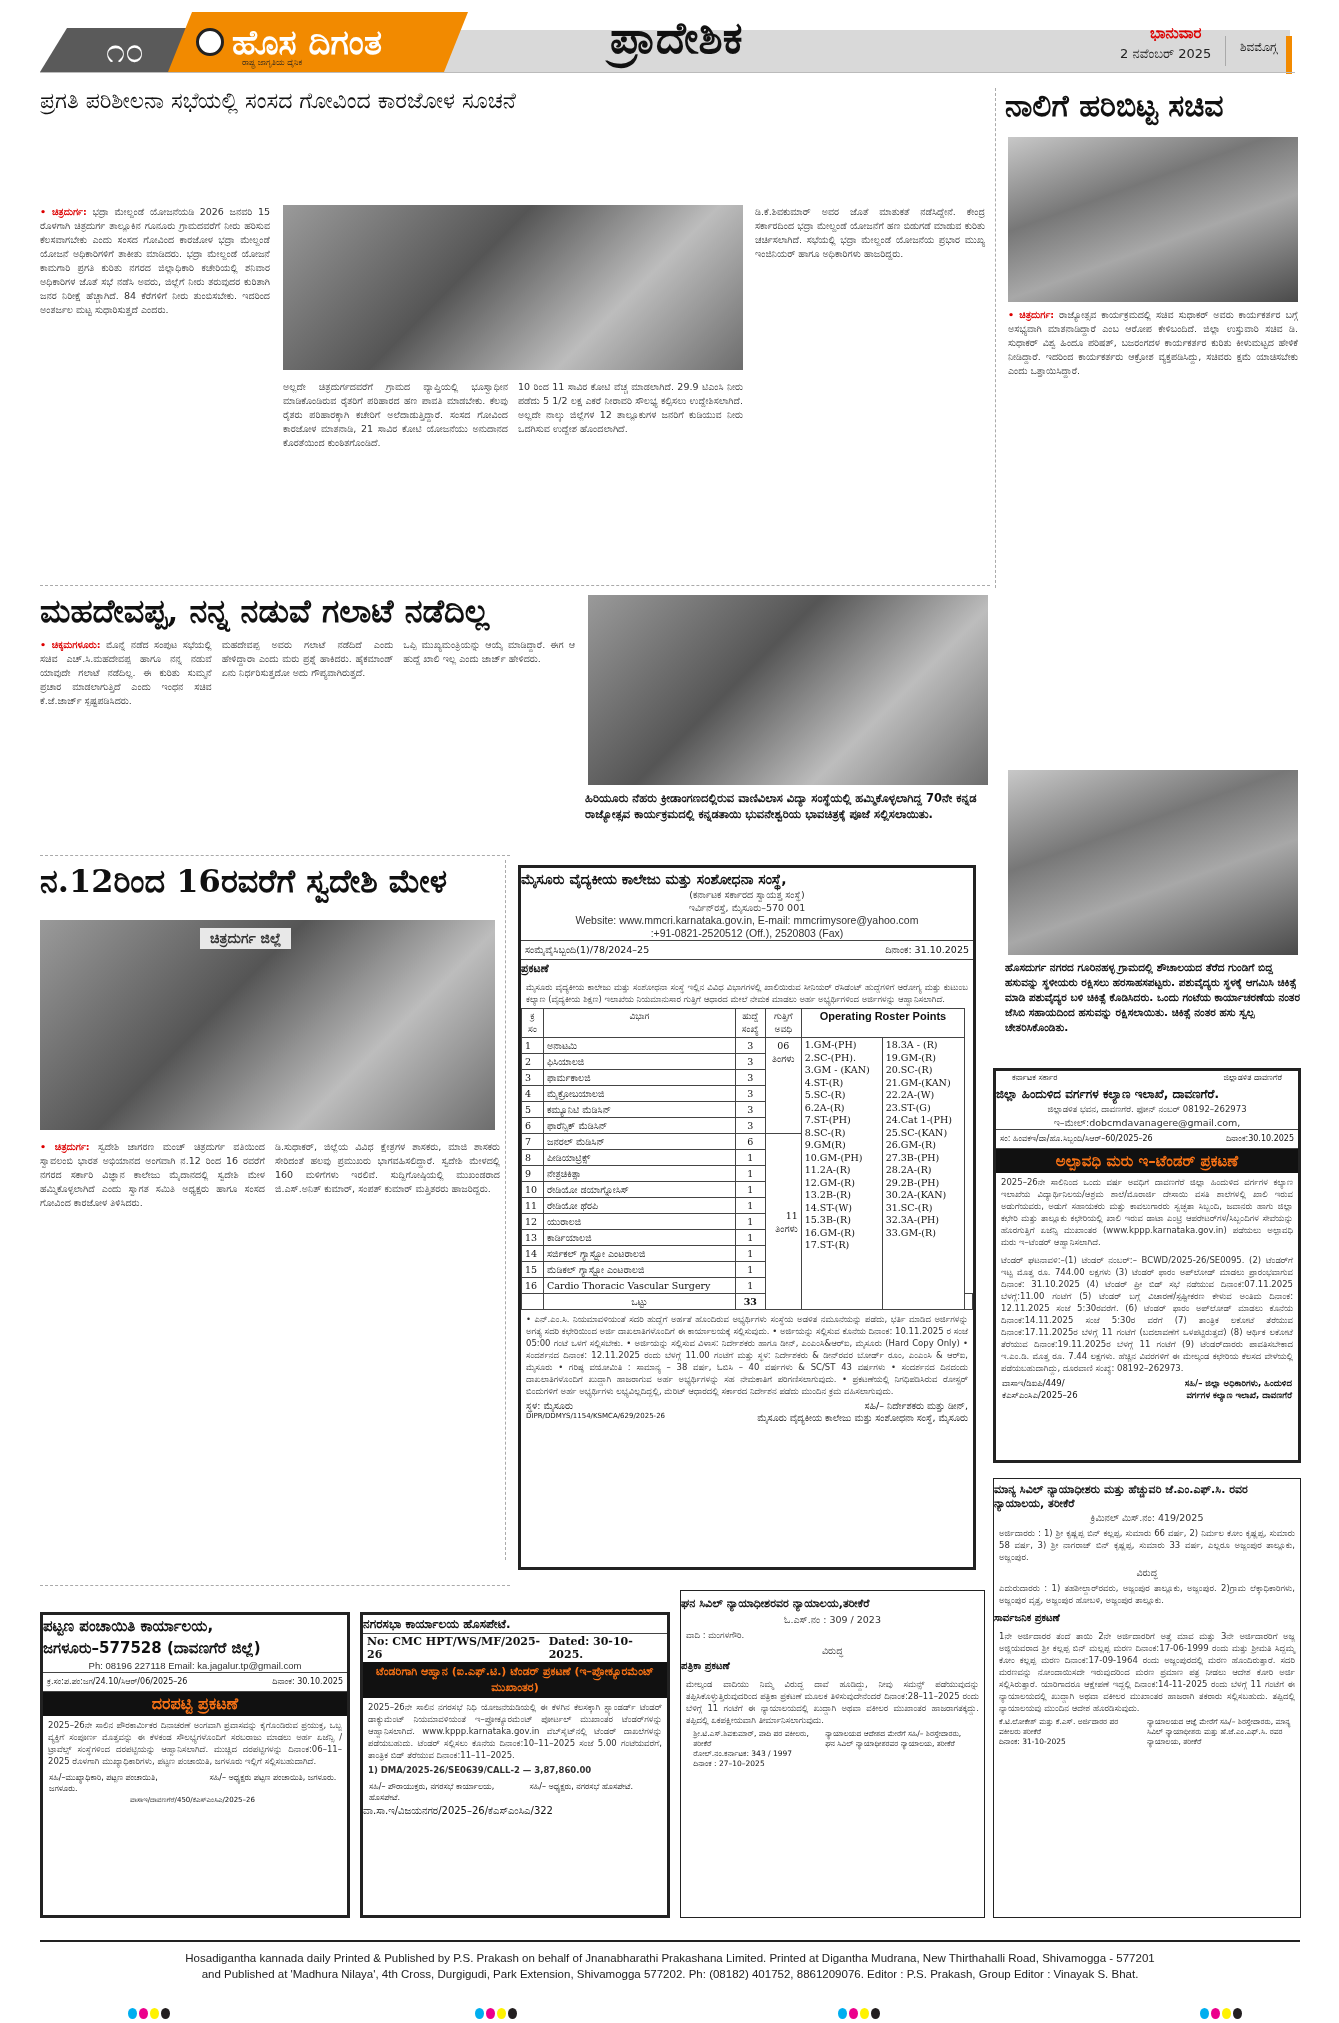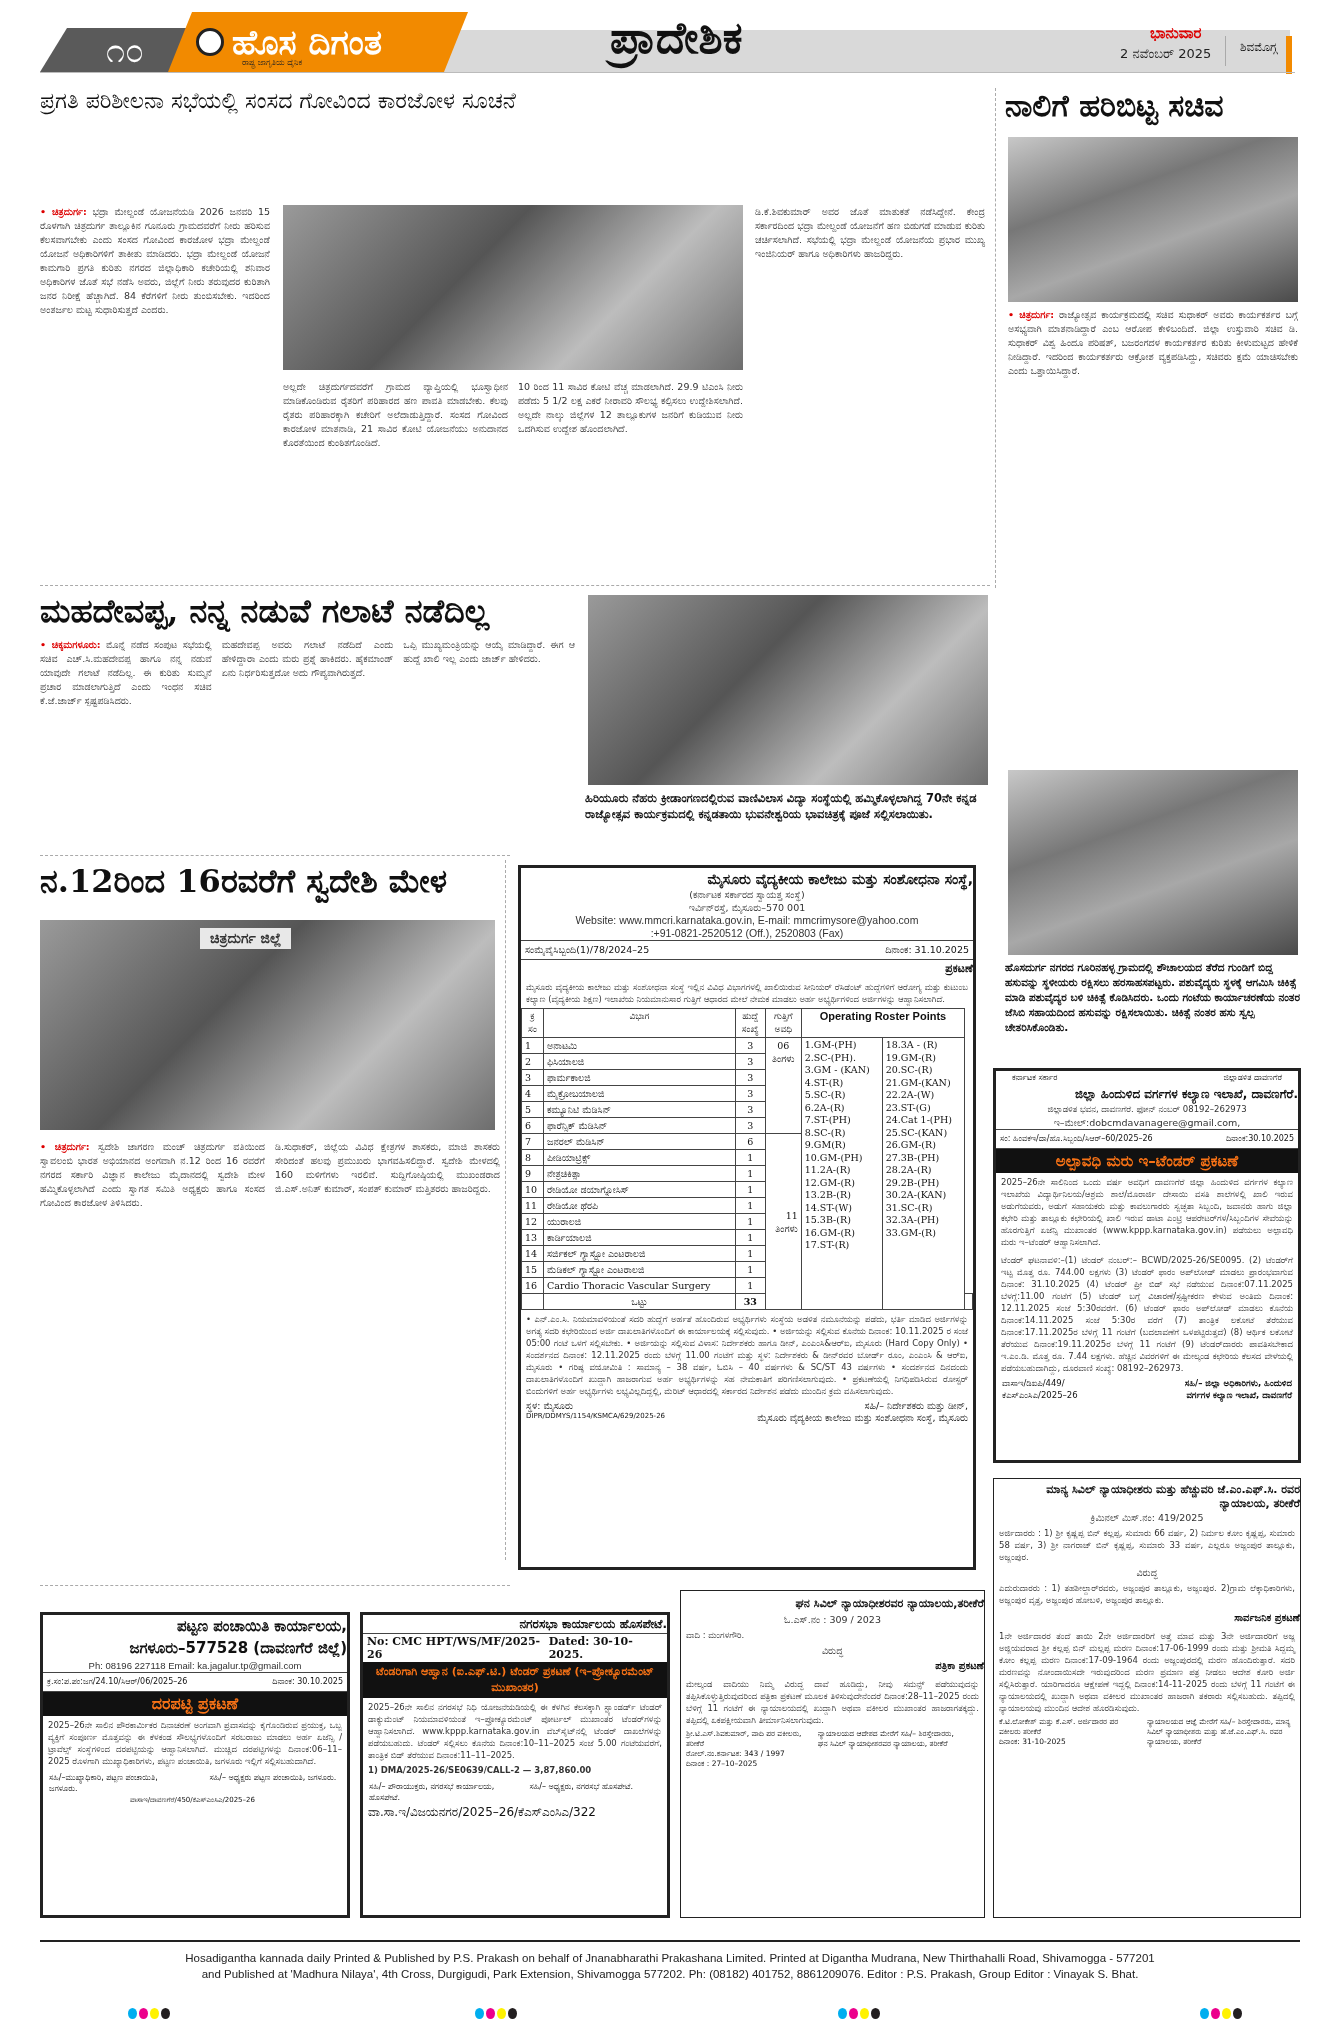--- a/index.html
+++ b/index.html
@@ -27,21 +27,21 @@
 .h2{font:bold 34px "DejaVu Serif",serif}
 .body{font:9.5px/14px "DejaVu Sans",sans-serif;color:#333;text-align:justify}
 .body b{color:#d00}
 .photo{background:linear-gradient(135deg,#9a9a9a,#555 40%,#bdbdbd 70%,#6d6d6d);}
 .photo2{background:linear-gradient(160deg,#c8c8c8,#777 35%,#a8a8a8 60%,#4a4a4a);}
 .caption{font:bold 11.5px/16px "DejaVu Sans",sans-serif;color:#111}
 .cols{display:flex;gap:10px}
 .cols>div{flex:1}
 
 .ad{border:2px solid #222;background:#fff}
-.ad .title{font:bold 13px/18px "DejaVu Sans",sans-serif;text-align:right}
+.ad .title{font:bold 13px/18px "DejaVu Sans",sans-serif;text-align:left}
 .ad .sm{font:9.5px/13px "DejaVu Sans",sans-serif;text-align:center;color:#333}
 .ad .blackbar{background:#111;color:#f97316;font:bold 16px/24px "DejaVu Sans",sans-serif;text-align:center}
 .ad .row2{display:flex;justify-content:space-between;font:9.5px/14px "DejaVu Sans",sans-serif;border-top:1px solid #444;border-bottom:1px solid #444;padding:2px 4px}
 .ad .txt{font:8.5px/12px "DejaVu Sans",sans-serif;color:#333;padding:3px 5px;text-align:justify}
 table.roster{border-collapse:collapse;width:100%;font:9.5px/13px "DejaVu Serif",serif}
 table.roster td,table.roster th{border:1px solid #444;padding:1px 3px;vertical-align:top}
 table.roster th{font-weight:normal;font-size:9px}
 .roster-points{font:9.5px/12.5px "DejaVu Serif",serif}
 .footer{font:11.5px/16px "Liberation Sans",sans-serif;text-align:center;color:#222}
 .regdots{display:flex;gap:2px}
@@ -337,31 +337,31 @@
     <span>No:  CMC HPT/WS/MF/2025-26</span>
       <span>Dated: 30-10-2025.</span>
   </div>
   <div class="blackbar" style="font-size:11px;line-height:16px;padding:2px">ಟೆಂಡರಿಗಾಗಿ ಆಹ್ವಾನ (ಐ.ಎಫ್.ಟಿ.) ಟೆಂಡರ್ ಪ್ರಕಟಣೆ (ಇ–ಪ್ರೋಕ್ಯೂರಮೆಂಟ್ ಮುಖಾಂತರ)</div>
   <div class="txt">2025–26ನೇ ಸಾಲಿನ ನಗರಸಭೆ ನಿಧಿ ಯೋಜನೆಯಡಿಯಲ್ಲಿ ಈ ಕೆಳಗಿನ ಕೆಲಸಕ್ಕಾಗಿ ಸ್ಟ್ಯಾಂಡರ್ಡ್ ಟೆಂಡರ್ ಡಾಕ್ಯುಮೆಂಟ್ ನಿಯಮಾವಳಿಯಂತೆ ಇ–ಪ್ರೋಕ್ಯೂರಮೆಂಟ್ ಪೋರ್ಟಲ್ ಮುಖಾಂತರ ಟೆಂಡರ್‌ಗಳನ್ನು ಆಹ್ವಾನಿಸಲಾಗಿದೆ. www.kppp.karnataka.gov.in ವೆಬ್‌ಸೈಟ್‌ನಲ್ಲಿ ಟೆಂಡರ್ ದಾಖಲೆಗಳನ್ನು ಪಡೆಯಬಹುದು. ಟೆಂಡರ್ ಸಲ್ಲಿಸಲು ಕೊನೆಯ ದಿನಾಂಕ:10–11–2025 ಸಂಜೆ 5.00 ಗಂಟೆಯವರೆಗೆ, ತಾಂತ್ರಿಕ ಬಿಡ್ ತೆರೆಯುವ ದಿನಾಂಕ:11–11–2025.</div>
   <div class="txt" style="font-weight:bold;padding-top:0"><span>1) DMA/2025-26/SE0639/CALL-2</span> — <span>3,87,860.00</span></div>
   <div style="display:flex;justify-content:space-between;font:8px/11px 'DejaVu Sans',sans-serif;padding:2px 6px">
     <span style="width:45%">ಸಹಿ/– ಪೌರಾಯುಕ್ತರು, ನಗರಸಭೆ ಕಾರ್ಯಾಲಯ, ಹೊಸಪೇಟೆ.</span>
     <span style="width:45%">ಸಹಿ/– ಅಧ್ಯಕ್ಷರು, ನಗರಸಭೆ ಹೊಸಪೇಟೆ.</span>
   </div>
-  <div style="font-size:12px;padding-left:5px">ವಾ.ಸಾ.ಇ/ವಿಜಯನಗರ/2025–26/ಕೆಎಸ್‌ಎಂಸಿಎ/322</div>
+  <div style="font-size:10px;">ವಾ.ಸಾ.ಇ/ವಿಜಯನಗರ/2025–26/ಕೆಎಸ್‌ಎಂಸಿಎ/322</div>
 </div>
 
 <div class="abs ad" style="left:680px;top:1590px;width:305px;height:328px;border-width:1px">
   <div class="title" style="font-size:11px;padding-top:4px">ಘನ ಸಿವಿಲ್ ನ್ಯಾಯಾಧೀಶರವರ ನ್ಯಾಯಾಲಯ,ತರೀಕೆರೆ</div>
   <div class="sm">ಓ.ಎಸ್.ನಂ : 309 / 2023</div>
   <div class="txt">ವಾದಿ : ಮಂಗಳಗೌರಿ.</div>
   <div class="sm">ವಿರುದ್ಧ</div>
   <div class="title" style="font-size:10px">ಪತ್ರಿಕಾ ಪ್ರಕಟಣೆ</div>
   <div class="txt">ಮೇಲ್ಕಂಡ ವಾದಿಯು ನಿಮ್ಮ ವಿರುದ್ಧ ದಾವೆ ಹೂಡಿದ್ದು, ನೀವು ಸಮನ್ಸ್ ಪಡೆಯುವುದನ್ನು ತಪ್ಪಿಸಿಕೊಳ್ಳುತ್ತಿರುವುದರಿಂದ ಪತ್ರಿಕಾ ಪ್ರಕಟಣೆ ಮೂಲಕ ತಿಳಿಸುವುದೇನೆಂದರೆ ದಿನಾಂಕ:28–11–2025 ರಂದು ಬೆಳಿಗ್ಗೆ 11 ಗಂಟೆಗೆ ಈ ನ್ಯಾಯಾಲಯದಲ್ಲಿ ಖುದ್ದಾಗಿ ಅಥವಾ ವಕೀಲರ ಮುಖಾಂತರ ಹಾಜರಾಗತಕ್ಕದ್ದು. ತಪ್ಪಿದಲ್ಲಿ ಏಕಪಕ್ಷೀಯವಾಗಿ ತೀರ್ಮಾನಿಸಲಾಗುವುದು.</div>
-  <div style="display:flex;justify-content:flex-start;font:7.5px/10px 'DejaVu Sans',sans-serif;padding:0 5px">
+  <div style="display:flex;justify-content:center;font:7.5px/10px 'DejaVu Sans',sans-serif;padding:0 5px">
     <span style="width:45%"><span>ಶ್ರೀ.ಟಿ.ಎಸ್.ಶಿವಕುಮಾರ್, ವಾದಿ ಪರ ವಕೀಲರು, ತರೀಕೆರೆ</span><br><span>ರೋಲ್.ನಂ.ಕರ್ನಾಟಕ: 343 / 1997</span><br><span>ದಿನಾಂಕ : 27–10–2025</span></span>
     <span style="width:50%">ನ್ಯಾಯಾಲಯದ ಆದೇಶದ ಮೇರೆಗೆ ಸಹಿ/– ಶಿರಸ್ತೇದಾರರು, ಘನ ಸಿವಿಲ್ ನ್ಯಾಯಾಧೀಶರವರ ನ್ಯಾಯಾಲಯ, ತರೀಕೆರೆ</span>
   </div>
 </div>
 
 <div class="abs" style="left:40px;top:1940px;width:1260px;height:2px;background:#222"></div>
 <div class="abs footer" style="left:40px;top:1950px;width:1260px">
   <div>Hosadigantha kannada daily Printed &amp; Published by P.S. Prakash on behalf of Jnanabharathi Prakashana Limited. Printed at Digantha Mudrana, New Thirthahalli Road, Shivamogga - 577201</div>
   <div>and Published at 'Madhura Nilaya', 4th Cross, Durgigudi, Park Extension, Shivamogga 577202. Ph: (08182) 401752, 8861209076. Editor : P.S. Prakash, Group Editor : Vinayak S. Bhat.</div>
 </div>

